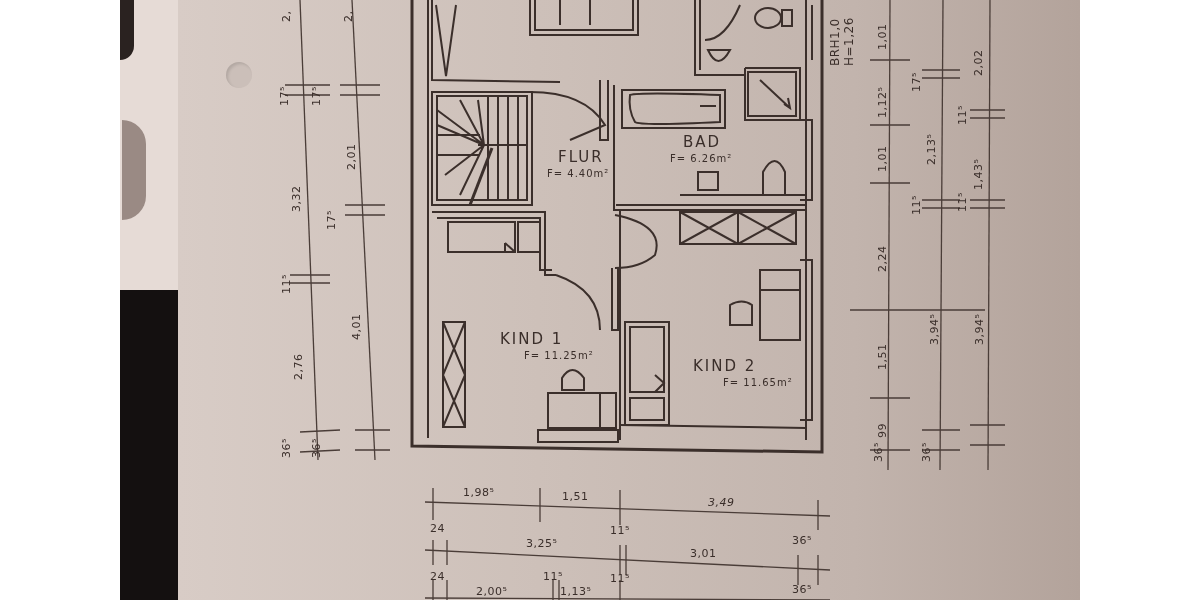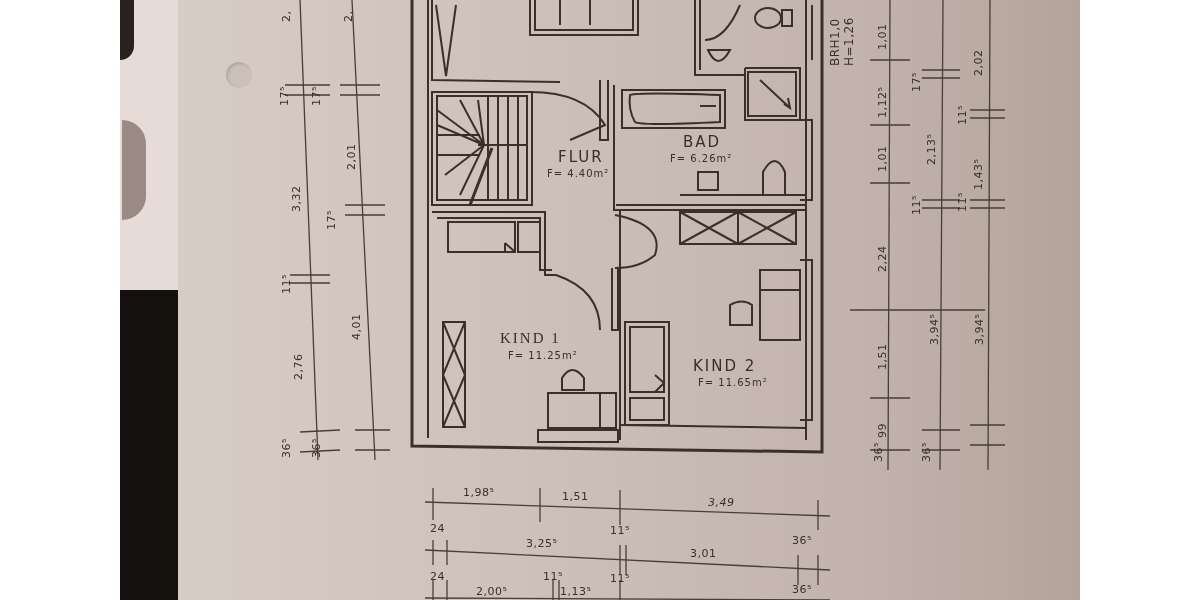--- a/index.html
+++ b/index.html
@@ -128,24 +128,24 @@
       <path d="M433 488 L433 520 M540 488 L540 522 M620 490 L620 525 M818 500 L818 530"></path>
       <path d="M433 540 L433 565 M447 540 L447 565 M620 545 L620 575 M626 545 L626 575 M798 555 L798 585 M818 555 L818 585"></path>
       <path d="M433 580 L433 600 M447 580 L447 600 M553 580 L553 600 M559 580 L559 600 M620 580 L620 600"></path>
     </g>
   </svg>
 
   <div class="lbl room" style="left:438px;top:148px;">FLUR</div>
   <div class="lbl area" style="left:427px;top:168px;">F= 4.40m²</div>
   <div class="lbl room" style="left:563px;top:133px;">BAD</div>
   <div class="lbl area" style="left:550px;top:153px;">F= 6.26m²</div>
-  <div class="lbl room" style="left:380px;top:330px;font-family:Liberation Serif, serif;">KIND 1</div>
-  <div class="lbl area" style="left:388px;top:350px;">F= 11.25m²</div>
+  <div class="lbl room" style="left:380px;top:330px;">KIND 1</div>
+  <div class="lbl area" style="left:404px;top:350px;">F= 11.25m²</div>
   <div class="lbl room" style="left:573px;top:357px;">KIND 2</div>
-  <div class="lbl area" style="left:578px;top:377px;text-align:center;">F= 11.65m²</div>
+  <div class="lbl area" style="left:603px;top:377px;text-align:center;">F= 11.65m²</div>
 
   <div class="lbl dim vdim" style="left:708px;top:66px;font-size:12px;">BRH1,0</div>
   <div class="lbl dim vdim" style="left:722px;top:66px;font-size:12px;">H=1,26</div>
 
   <div class="lbl dim" style="left:343px;top:486px;">1,98⁵</div>
   <div class="lbl dim" style="left:442px;top:490px;">1,51</div>
   <div class="lbl dim" style="left:588px;top:496px;font-style:italic;">3,49</div>
   <div class="lbl dim" style="left:310px;top:522px;">24</div>
   <div class="lbl dim" style="left:490px;top:524px;">11⁵</div>
   <div class="lbl dim" style="left:672px;top:534px;">36⁵</div>

